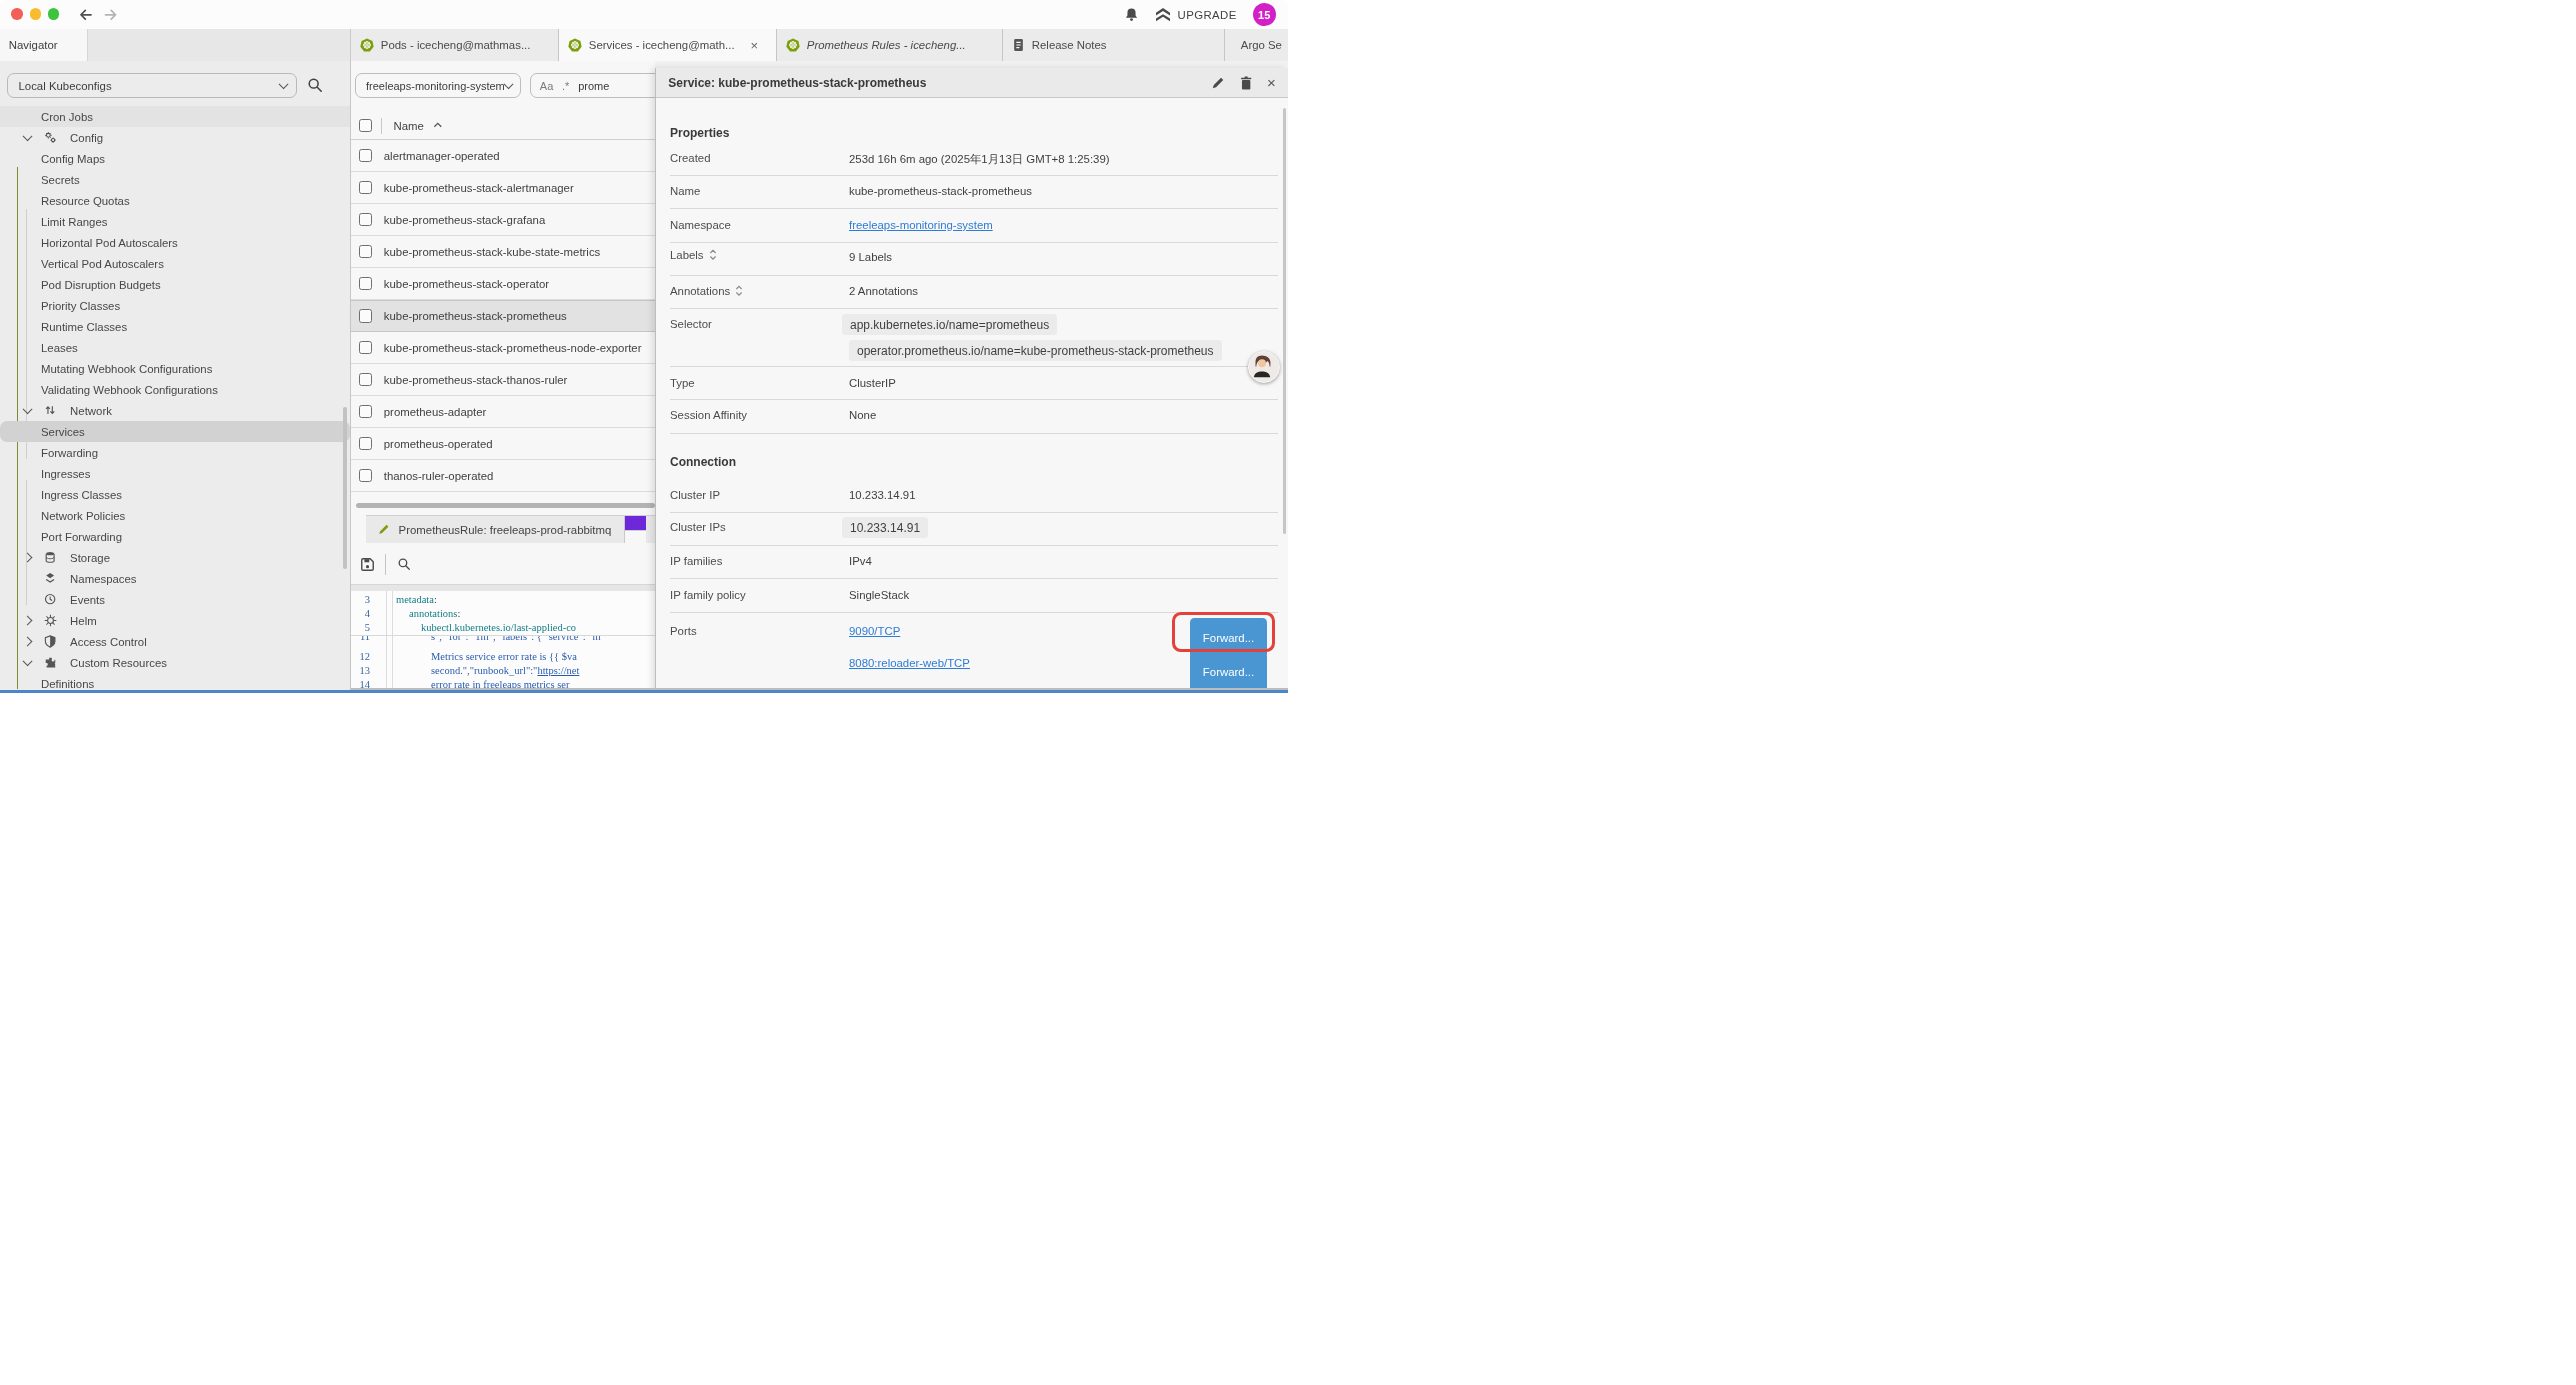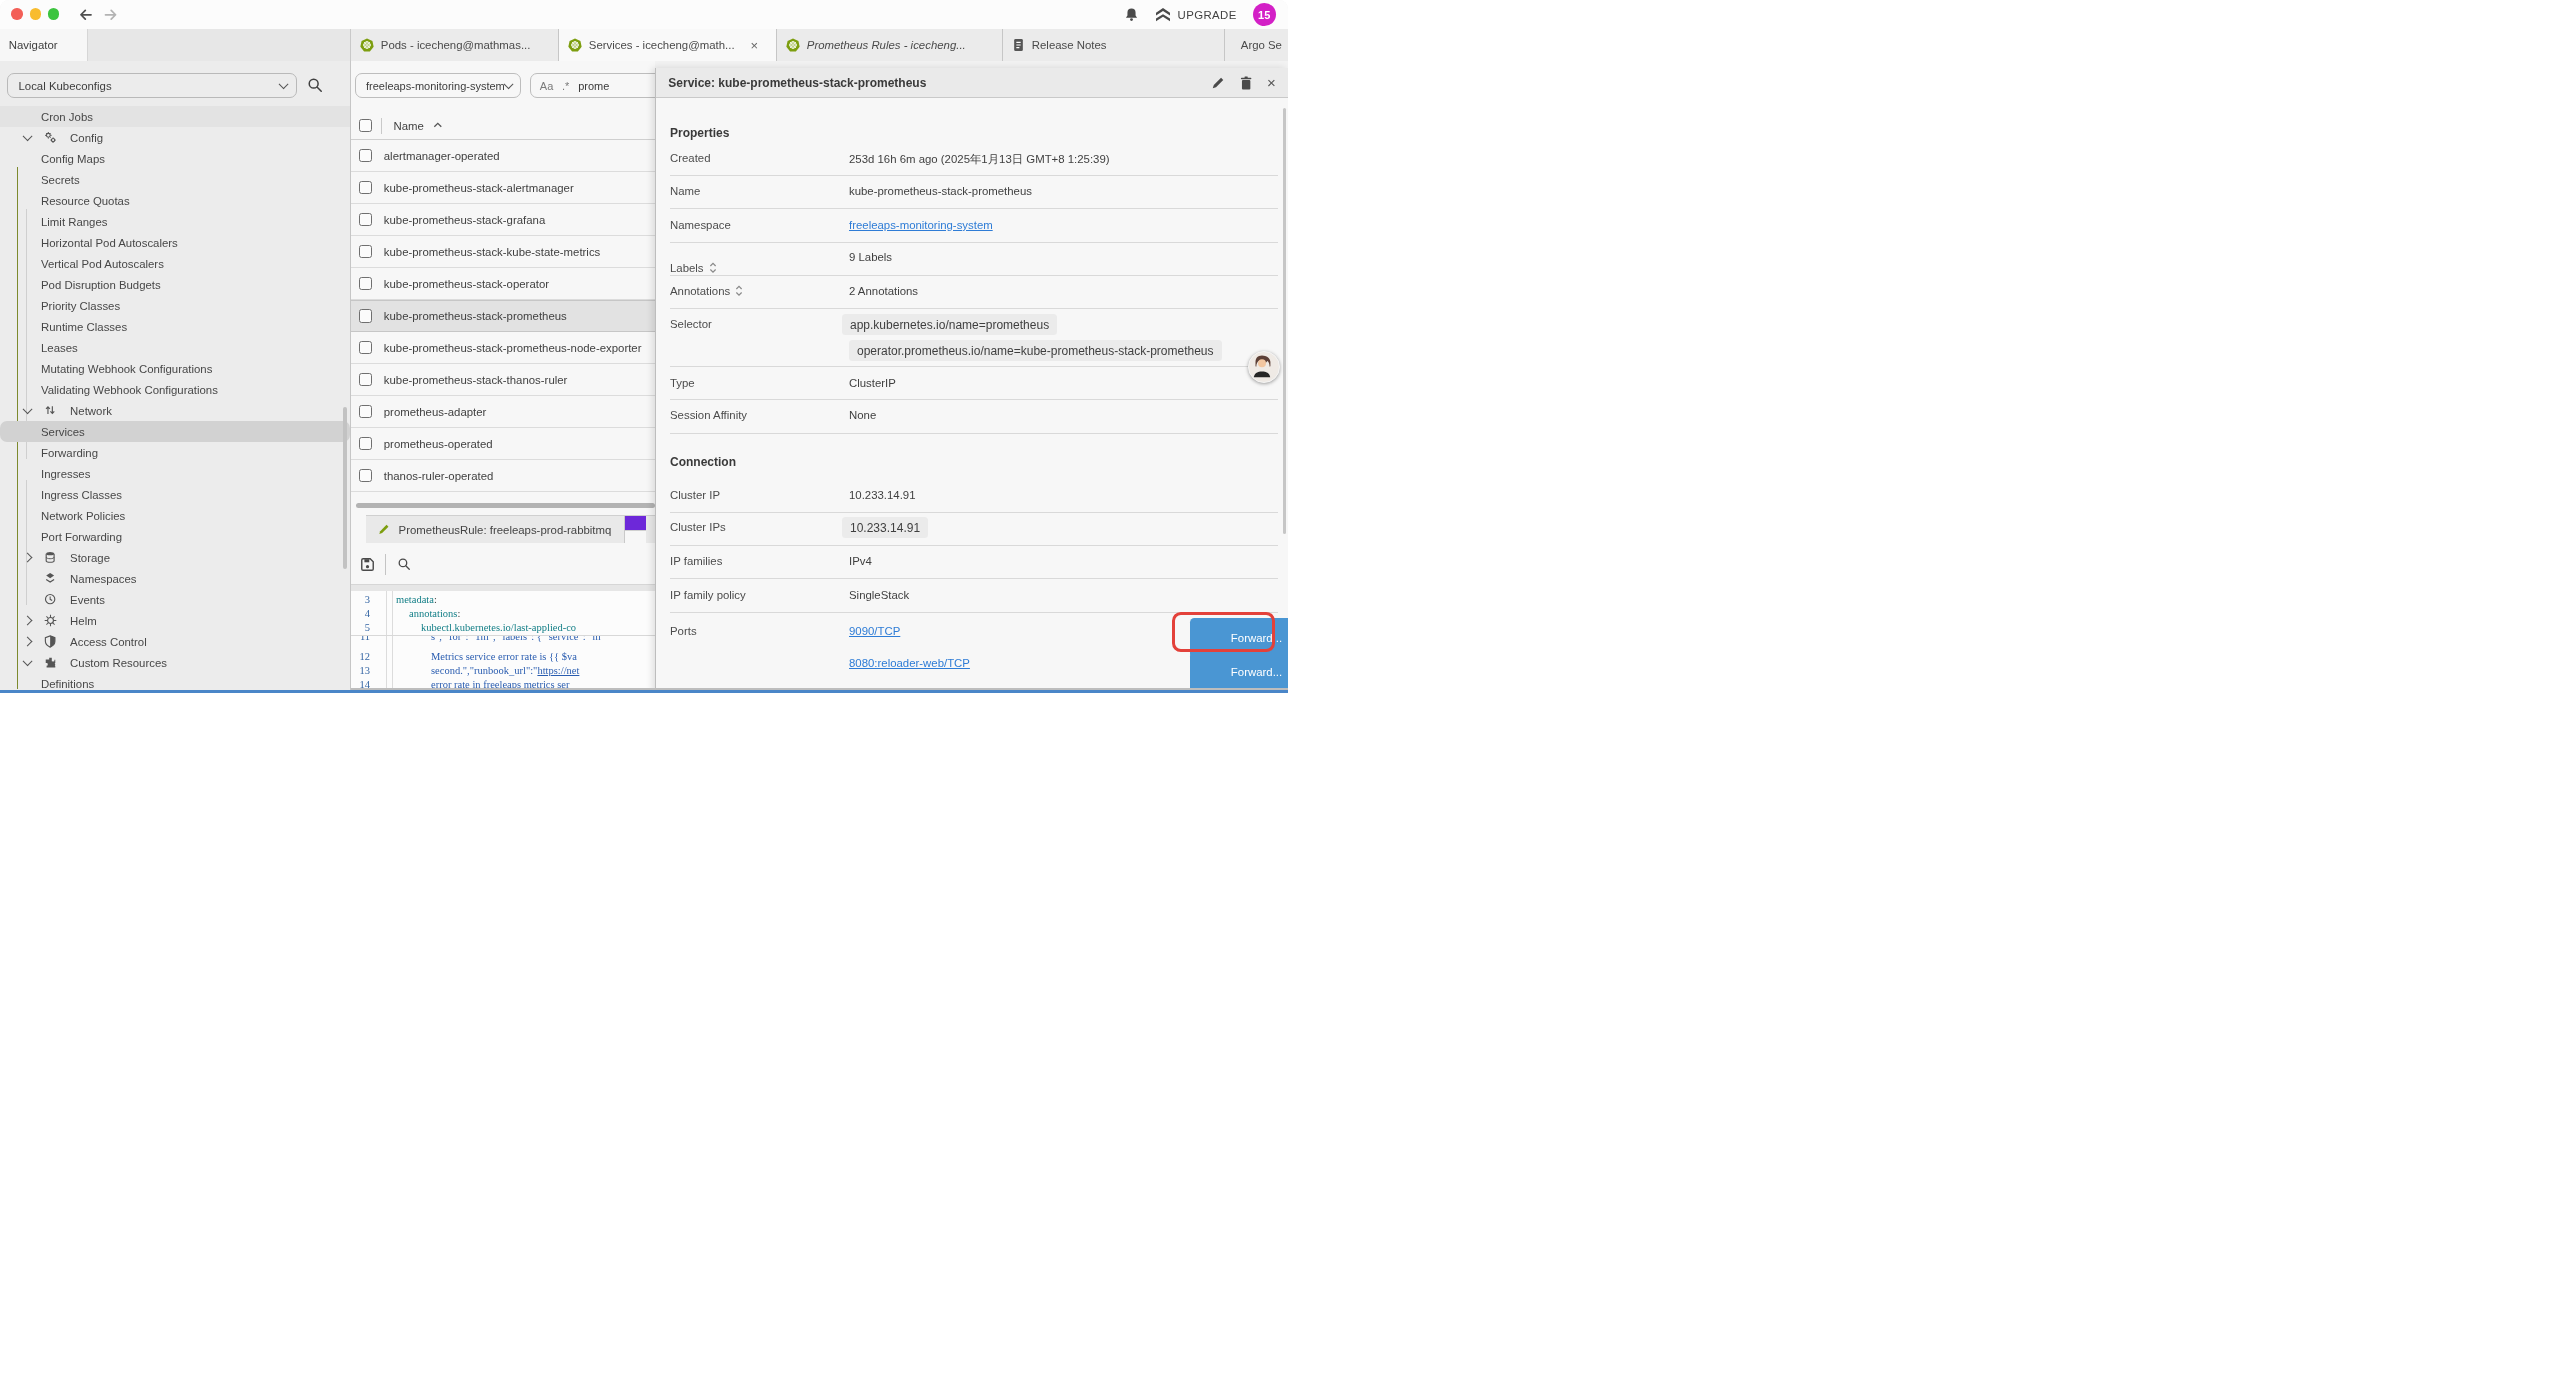--- a/index.html
+++ b/index.html
@@ -86,21 +86,21 @@
   .dtitle{font-size:12px;font-weight:bold;color:#3a3a3a;}
   .dh-icons{margin-left:auto;display:flex;align-items:center;gap:15px;}
   .dh-close{font-size:15px;color:#555;line-height:1;}
   .dsec{position:absolute;left:14px;font-size:12px;font-weight:bold;color:#3a3a3a;}
   .dlabel{position:absolute;left:14px;font-size:11.4px;color:#4c4c4c;display:flex;align-items:center;gap:5.3px;text-align:center;}
   .dval{position:absolute;left:193px;font-size:11.4px;color:#3f3f3f;}
   .dlink{color:#2e7cd6;text-decoration:underline;}
   .chip{display:inline-block;background:#ebebeb;border-radius:3.5px;padding:3.5px 8px;font-size:12px;color:#3f3f3f;}
   .dsep{position:absolute;left:14px;right:10.5px;height:0.9px;background:#d9d9d9;}
   .fbtn{position:absolute;left:534px;width:77px;height:40px;background:#4a96d3;border-radius:4.4px;color:#fff;font-size:11.4px;
-        display:flex;align-items:center;justify-content:center;padding-left:28px;}
+        display:flex;align-items:center;justify-content:center;}
   .redbox{position:absolute;left:516px;top:544px;width:103px;height:40px;border:3.1px solid #e3413a;border-radius:8.8px;box-sizing:border-box;z-index:5;}
   .dthumb{position:absolute;right:1.8px;top:40px;width:3.5px;height:426px;border-radius:1.8px;background:#c6c6c6;}
   
   .avatar{position:absolute;left:1248px;top:351px;width:30px;height:30px;border-radius:50%;background:#efeae5;
           border:1.8px solid #f5f5f5;box-shadow:0 0.9px 3.5px rgba(0,0,0,.35);overflow:hidden;z-index:9;}
   .botgray{position:absolute;left:351px;bottom:2.6px;width:937px;height:2.6px;background:#bdbdbd;z-index:10;}
   .botblue{position:absolute;left:0;bottom:0;width:1288px;height:2.6px;background:#4a86c8;z-index:11;}
 </style>
 </head>
 <body>
@@ -503,21 +503,21 @@
     <div class="dsep" style="top:107px"></div>
 
     <div class="dlabel" style="top:117px">Name</div>
     <div class="dval" style="top:117px">kube-prometheus-stack-prometheus</div>
     <div class="dsep" style="top:140px"></div>
 
     <div class="dlabel" style="top:151px">Namespace</div>
     <div class="dval dlink" style="top:151px">freeleaps-monitoring-system</div>
     <div class="dsep" style="top:174px"></div>
 
-    <div class="dlabel" style="top:194px">
+    <div class="dlabel" style="top:181px">
       <span>Labels</span>
       <svg width="8" height="11.4" viewBox="0 0 9 13">
           <path d="M1.5 4.5L4.5 1.5l3 3 M1.5 8.5l3 3 3-3" fill="none" stroke="#8a8a8a" stroke-width="1.4"></path>
         </svg>
     </div>
     <div class="dval" style="top:183px">9 Labels</div>
     <div class="dsep" style="top:207px"></div>
 
     <div class="dlabel" style="top:217px">
       <span>Annotations</span>

